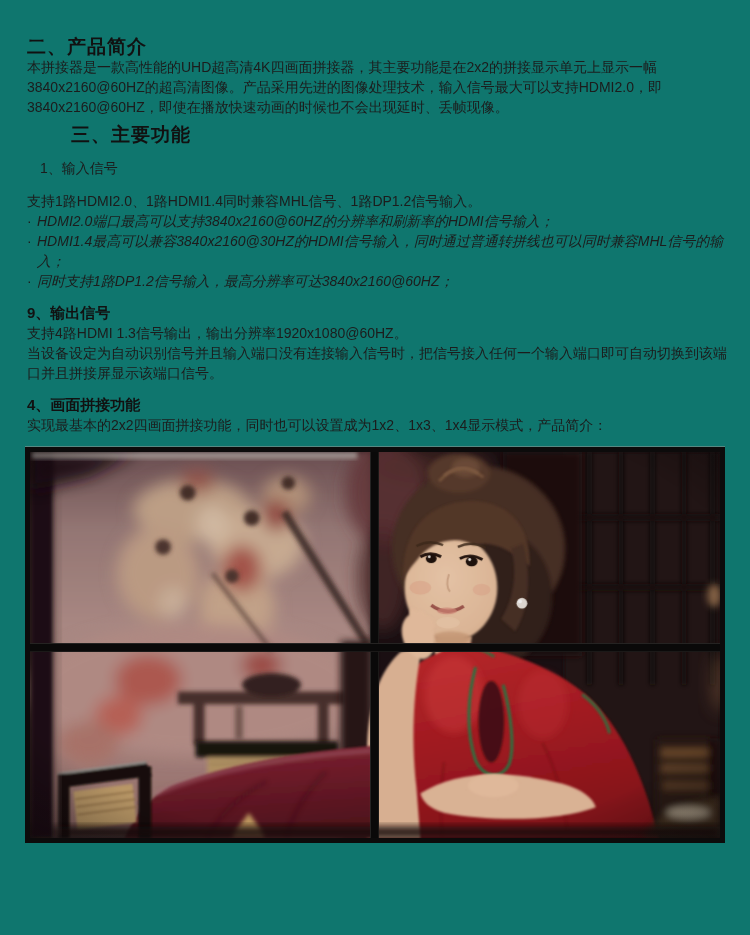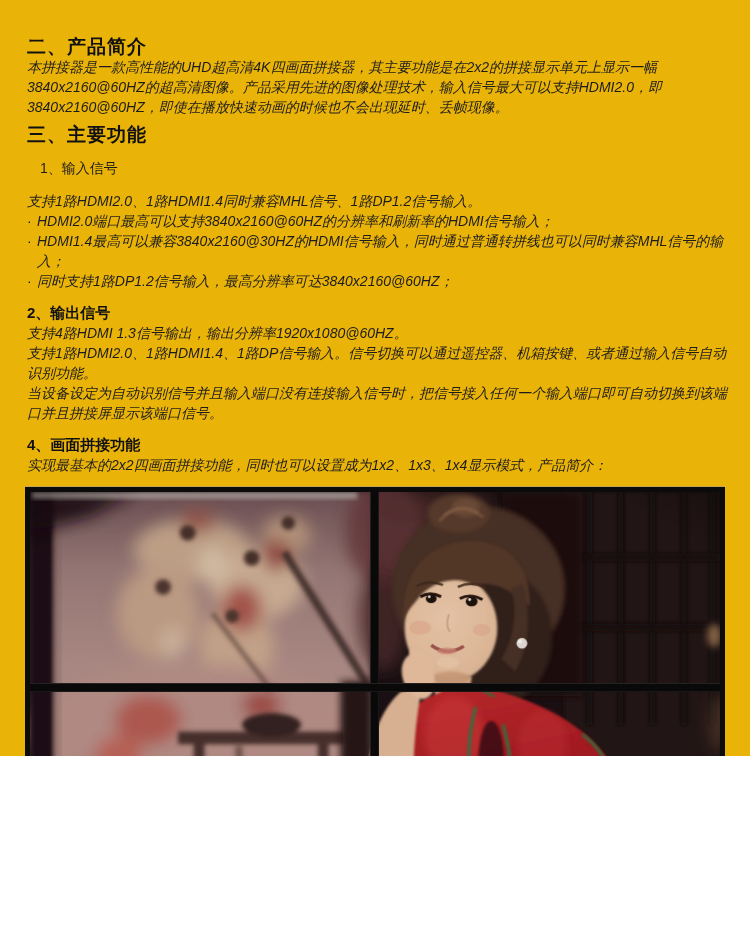--- a/index.html
+++ b/index.html
@@ -1,45 +1,45 @@
 <!DOCTYPE html>
 <html><head>
 <meta charset="utf-8">
 <style>
   html,body{margin:0;padding:0;background:#ffffff;}
   .page{
     position:relative;
-    width:750px;height:756px;
-    background:#eab308;
+    width:750px;height:935px;
+    background:#0f766e;
     overflow:hidden;
     font-family:"Liberation Sans","DejaVu Sans",sans-serif;
     color:#1c1c1c;
   }
   .content{
     padding:36px 23px 0 27px;
     font-size:14px;
     line-height:20px;
   }
   .h-major{
     font-size:19px;
     line-height:21px;
     font-weight:700;
     color:#111;
     letter-spacing:1px;
     margin:0;
   }
-  .h-major.gap{margin-top:7px;}
+  .h-major.gap{margin-top:7px;margin-left:44px;}
   .h-minor{
     font-size:15px;
     line-height:20px;
     font-weight:700;
     color:#111;
     margin:12px 0 0 0;
   }
-  .para{margin:0;font-style:italic;}
+  .para{margin:0;}
   .plain-title{margin:13px;}
   .bullet-row{display:flex;margin:0;}
   .bullet-mark{width:10px;flex:0 0 10px;text-align:left;}
   .bullet-text{flex:1;font-style:italic;}
   .figure-block{margin-top:12px;}
   .wall{
     position:relative;
     width:690px;height:386px;
     margin-left:-2px;
     border:5px solid #0c0b0b;
@@ -84,24 +84,23 @@
     </div>
     <div class="bullet-row">
       <span class="bullet-mark">·</span>
       <span class="bullet-text">HDMI1.4最高可以兼容3840x2160@30HZ的HDMI信号输入，同时通过普通转拼线也可以同时兼容MHL信号的输入；</span>
     </div>
     <div class="bullet-row">
       <span class="bullet-mark">·</span>
       <span class="bullet-text">同时支持1路DP1.2信号输入，最高分辨率可达3840x2160@60HZ；</span>
     </div>
 
-    <div class="h-minor">2、输出信号</div>
+    <div class="h-minor">9、输出信号</div>
     <p class="para">支持4路HDMI 1.3信号输出，输出分辨率1920x1080@60HZ。</p>
 
-    <p class="para">支持1路HDMI2.0、1路HDMI1.4、1路DP信号输入。信号切换可以通过遥控器、机箱按键、或者通过输入信号自动识别功能。</p>
     <p class="para">当设备设定为自动识别信号并且输入端口没有连接输入信号时，把信号接入任何一个输入端口即可自动切换到该端口并且拼接屏显示该端口信号。</p>
 
     <div class="h-minor">4、画面拼接功能</div>
     <p class="para">实现最基本的2x2四画面拼接功能，同时也可以设置成为1x2、1x3、1x4显示模式，产品简介：</p>
 
     <div class="figure-block">
       <div class="wall">
 
         <svg viewBox="0 0 700 398" preserveAspectRatio="none">
           <defs>

